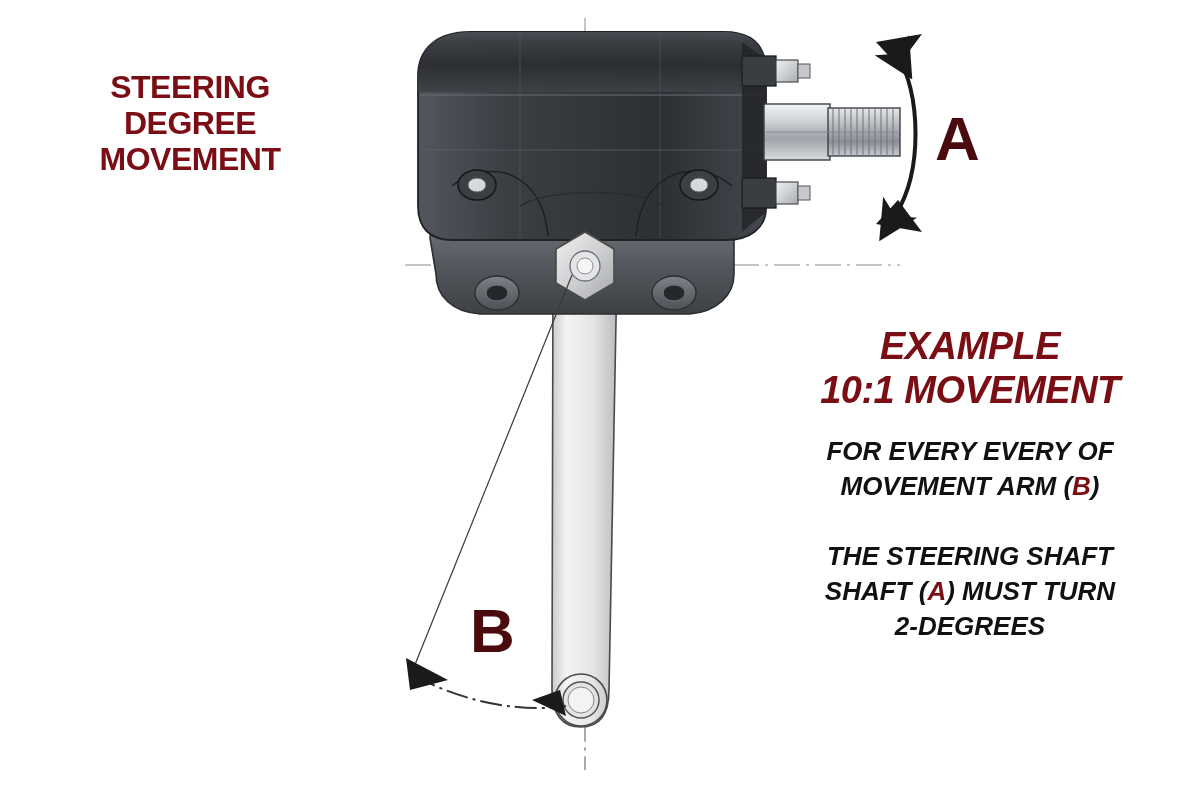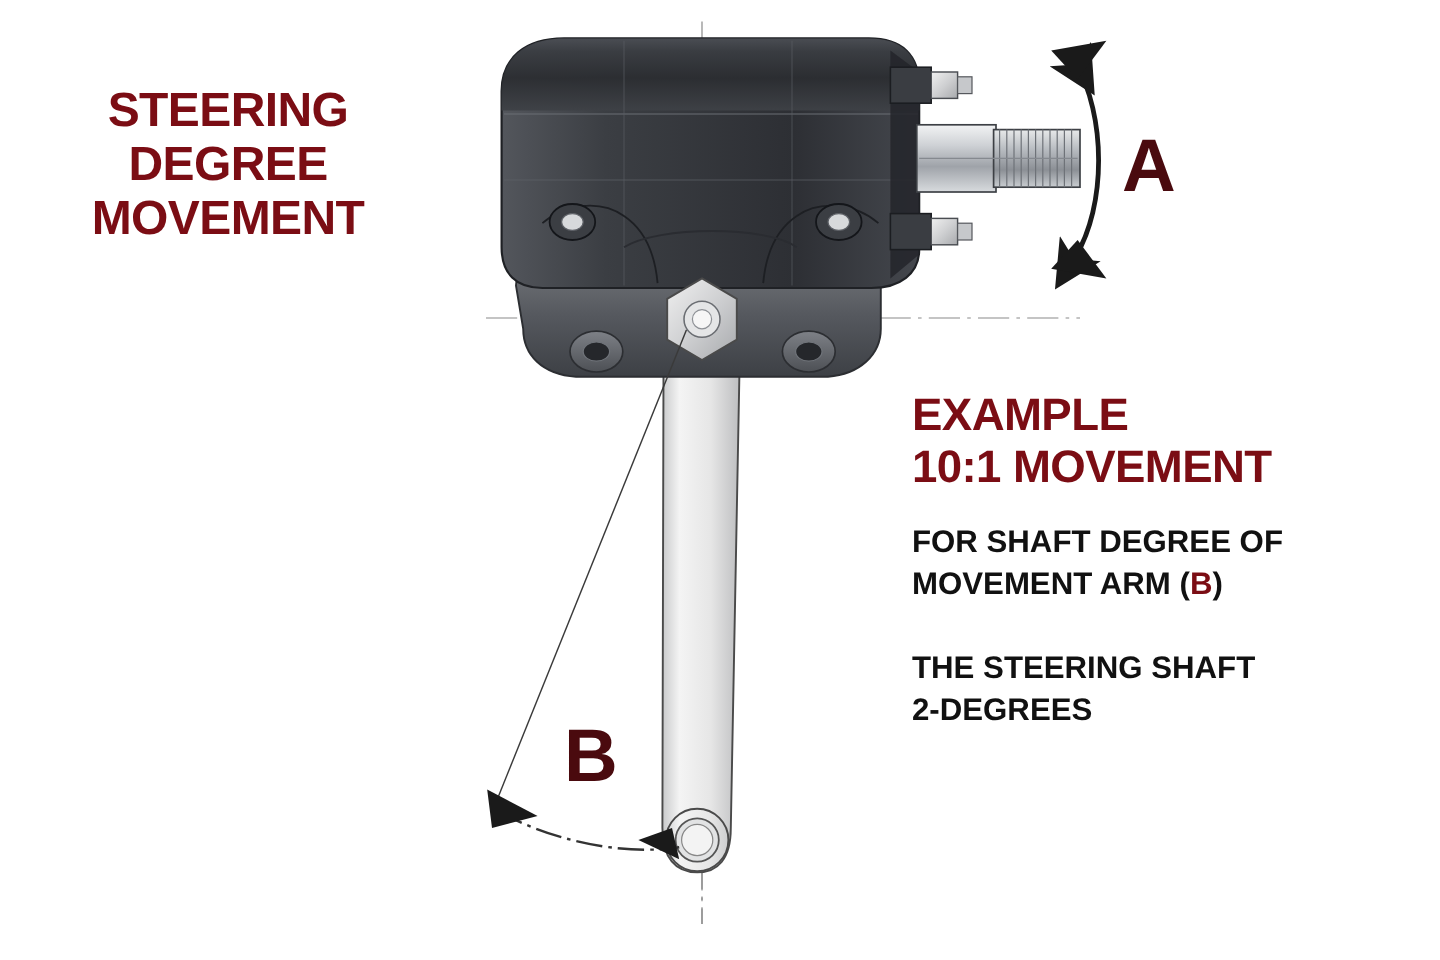--- a/index.html
+++ b/index.html
@@ -18,31 +18,33 @@
 
   
   #title-block {
     position: absolute;
     left: 30px;
     top: 70px;
     width: 320px;
     text-align: center;
     color: #7b0d14;
     font-weight: bold;
-    font-size: 40px;
+    font-size: 32px;
     line-height: 1.12;
     letter-spacing: -0.5px;
   }
   #title-block .tline { display: block; white-space: nowrap; }
 
   #example-block {
     position: absolute;
     left: 760px;
     top: 325px;
     width: 420px;
+    text-align: center;
+    font-style: italic;
   }
   #example-block .ex-head {
     color: #7b0d14;
     font-weight: bold;
     font-size: 38px;
     line-height: 1.15;
     letter-spacing: -0.5px;
   }
   #example-block .ex-head .tline { display: block; white-space: nowrap; }
 
@@ -245,24 +247,25 @@
   <span class="tline">MOVEMENT</span>
 </div>
 
 <div id="example-block">
   <div class="ex-head">
     <span class="tline">EXAMPLE</span>
     <span class="tline">10:1 MOVEMENT</span>
   </div>
 
   <div class="ex-body">
-    <span class="tline">FOR SHAFT DEGREE OF</span>
+    <span class="tline">FOR EVERY EVERY OF</span>
     <span class="tline"><span>MOVEMENT ARM (</span><span class="hl">B</span><span>)</span></span>
   </div>
 
   <div class="ex-body ex-body2">
     <span class="tline">THE STEERING SHAFT</span>
+    <span class="tline"><span>SHAFT (</span><span class="hl">A</span><span>) MUST TURN</span></span>
     <span class="tline">2-DEGREES</span>
   </div>
 </div>
 
 <div id="letter-a" class="callout-letter">A</div>
 <div id="letter-b" class="callout-letter">B</div>
 
 </body></html>

